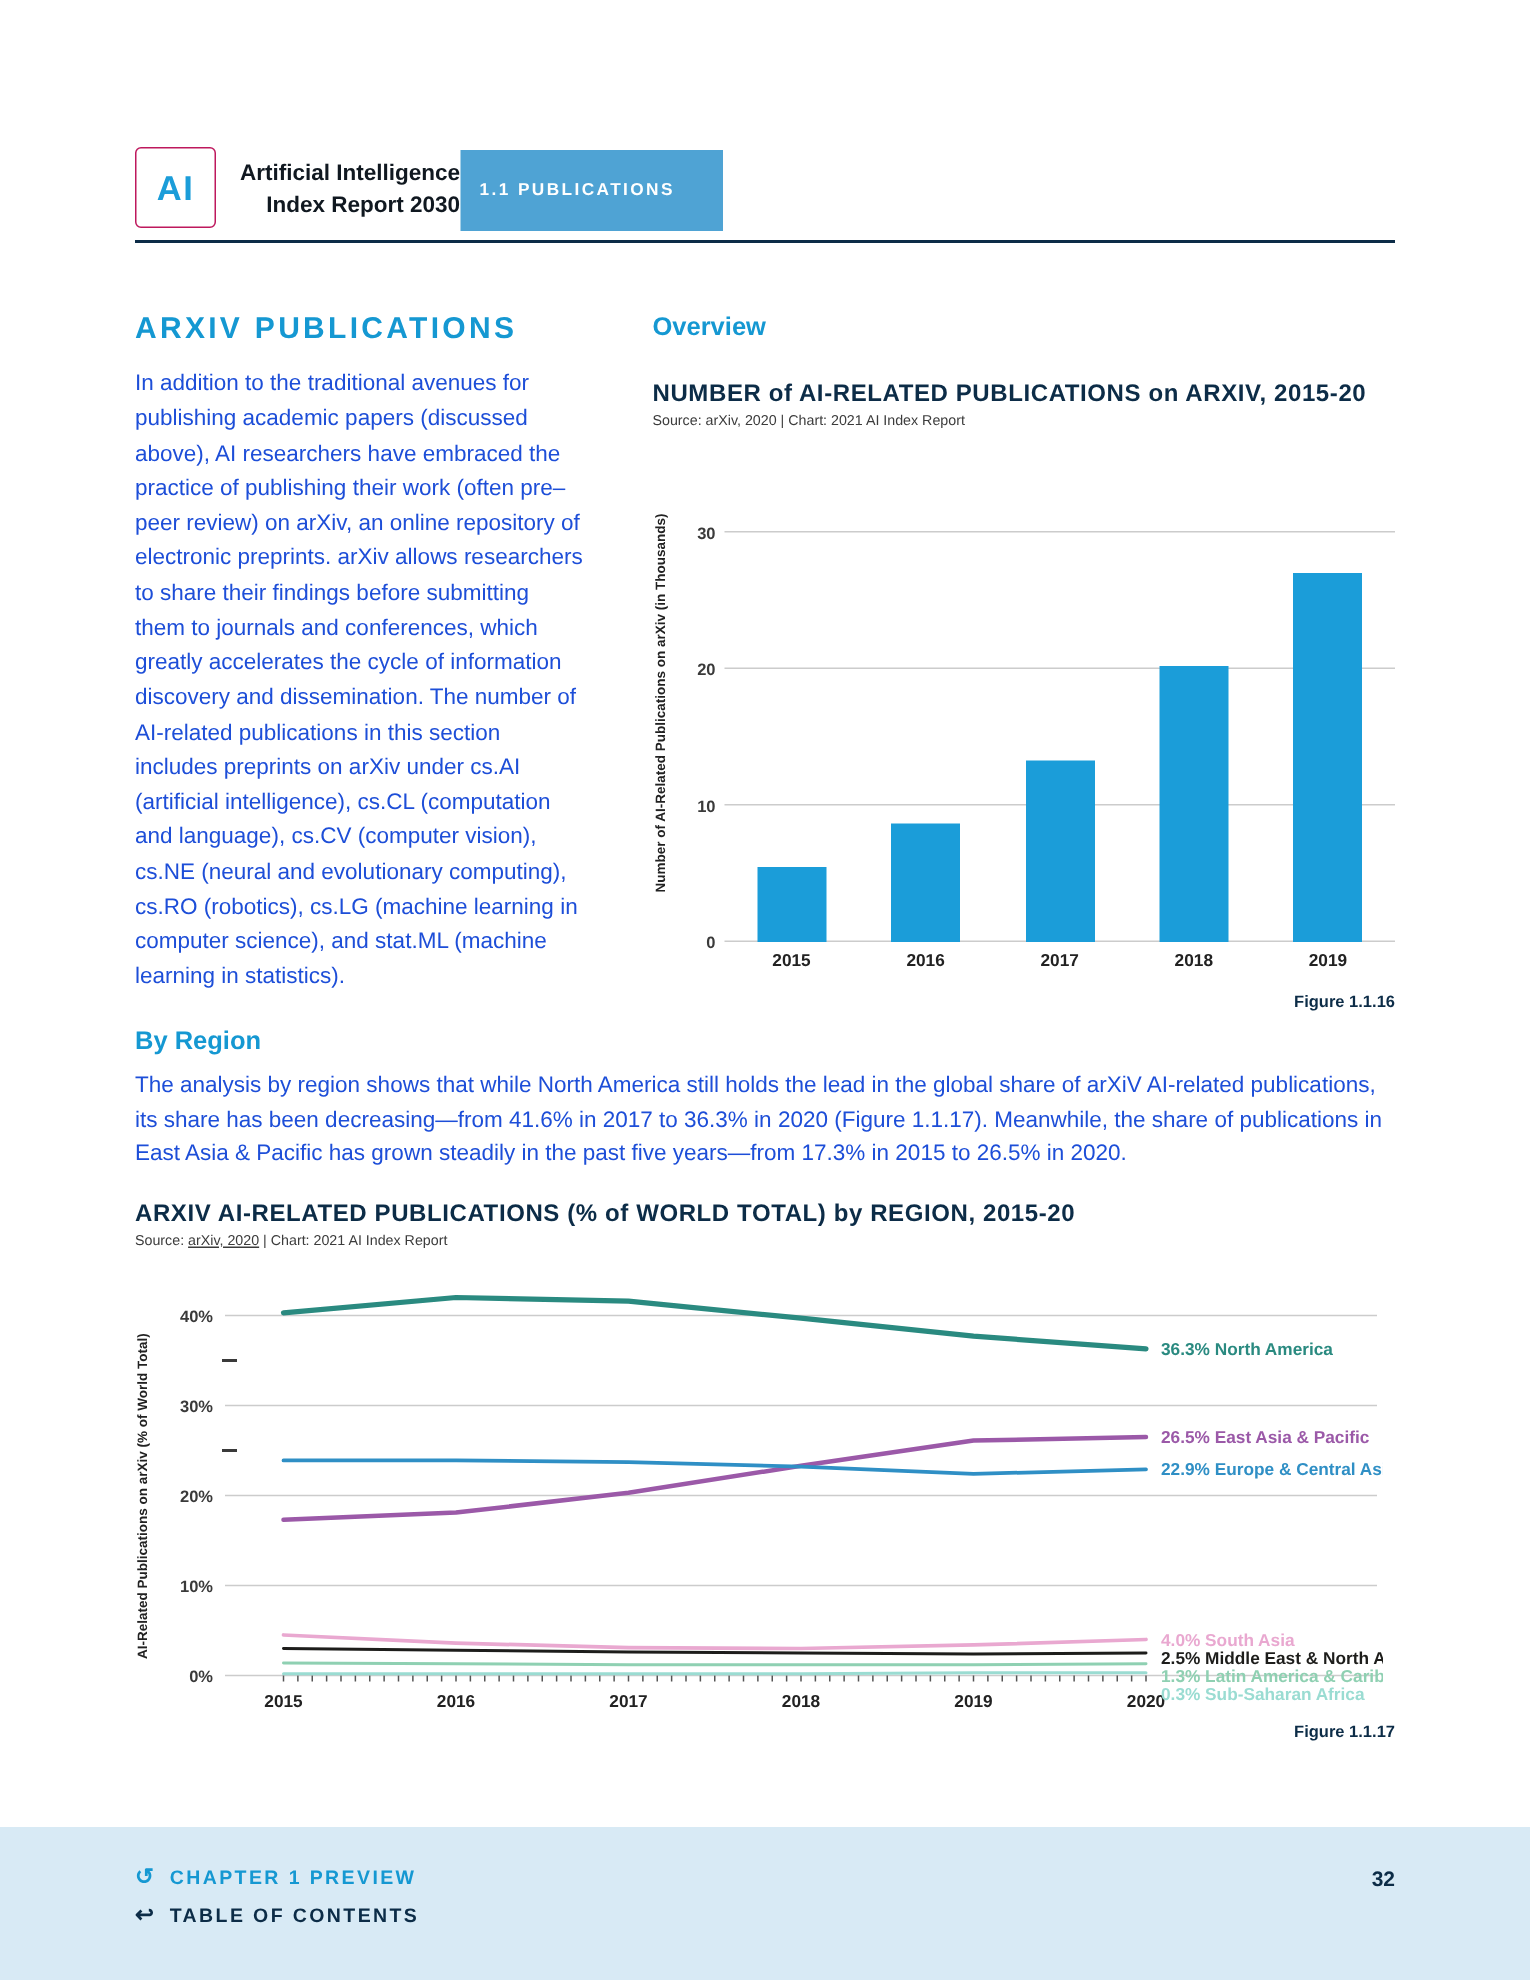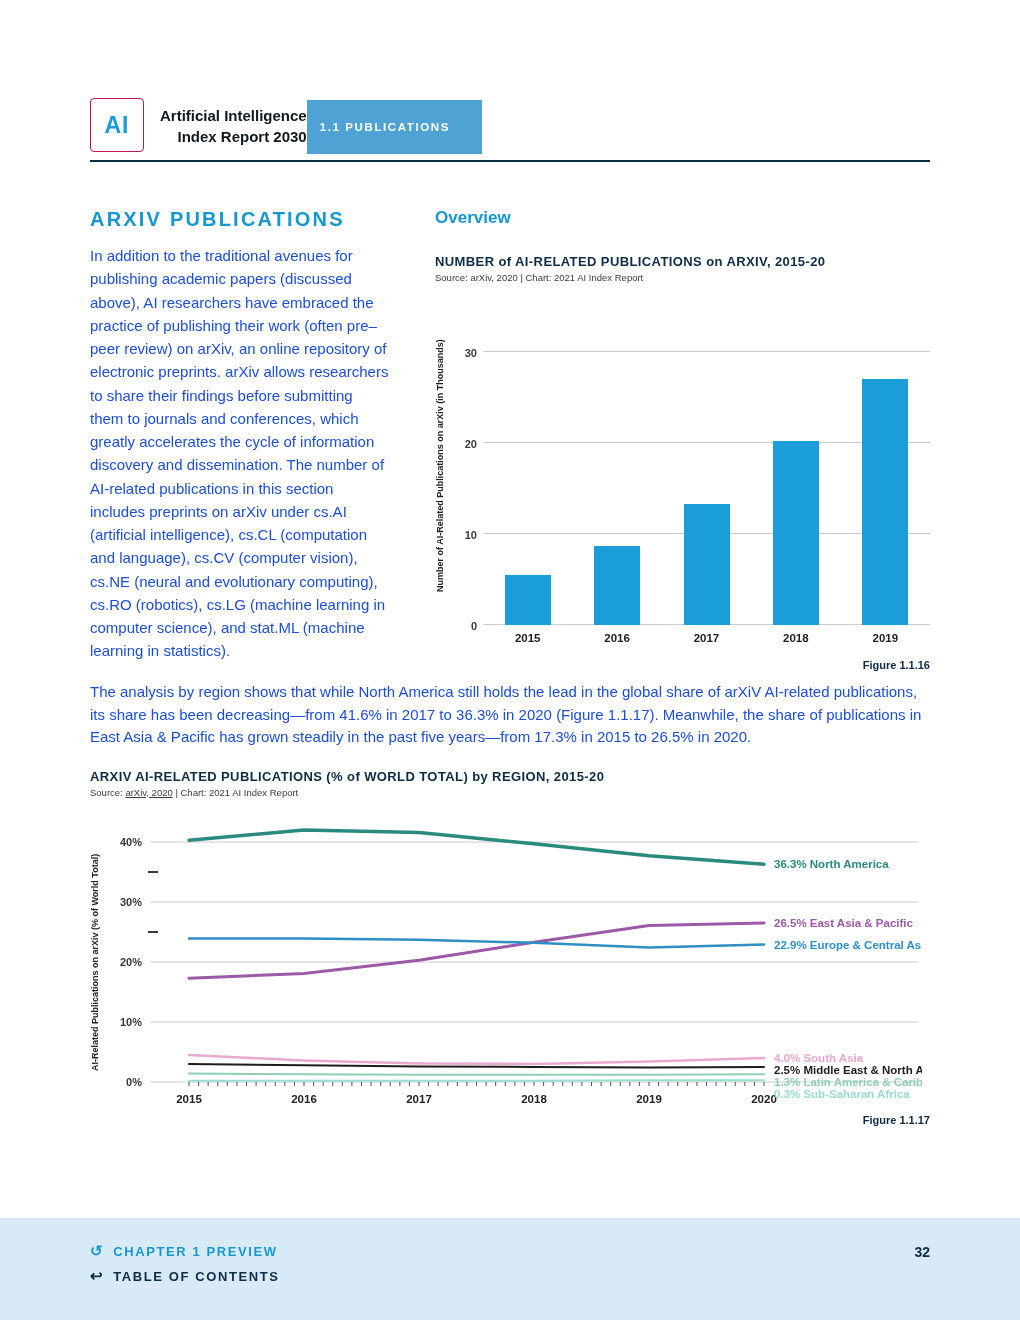--- a/index.html
+++ b/index.html
@@ -21,21 +21,21 @@
   
   .content { padding:0 90px; }
   .two-col { display:flex; gap:45px; margin-top:46px; }
   .left-col { width:300px; flex:0 0 300px; }
   .right-col { flex:1; min-width:0; }
   h2.sec { color:#1598d2; font-size:20px; font-weight:bold; letter-spacing:2.2px; margin-bottom:13px; }
   h3.sub { color:#1598d2; font-size:17px; font-weight:bold; margin-bottom:9px; }
   .body-text { font-size:15px; line-height:1.55; color:#1d4ed8; }
 
   
-  .chart-title { font-size:13px; font-weight:bold; color:#0c2c47; letter-spacing:.4px; }
+  .chart-title { font-size:16px; font-weight:bold; color:#0c2c47; letter-spacing:.4px; }
   .chart-source { font-size:9.5px; color:#3c3c3c; margin-top:3px; }
   .underline { text-decoration:underline; }
   .figure-label { text-align:right; font-size:11px; font-weight:bold; color:#0c2c47; }
 
   
   .chart1 { margin-top:26px; }
   .chart1-body { display:flex; margin-top:24px; }
   .ylabel-rot { writing-mode:vertical-rl; transform:rotate(180deg); font-size:9px; font-weight:bold; color:#222;
                 text-align:center; flex:0 0 16px; }
   .ylabel-rot.c1 { height:318px; }
@@ -128,20 +128,21 @@
                   <div class="xlabel" style="left: 357.6px; width: 89.4px;">2019</div>
                 </div>
             </div>
           </div>
           <div class="figure-label">Figure 1.1.16</div>
         </div>
       </section>
     </div>
 
     <section class="region-section">
+      <h3 class="sub">By Region</h3>
       <p class="body-text">The analysis by region shows that while North America still holds the lead in the global share of arXiV AI-related publications, its share has been decreasing—from 41.6% in 2017 to 36.3% in 2020 (Figure 1.1.17). Meanwhile, the share of publications in East Asia &amp; Pacific has grown steadily in the past five years—from 17.3% in 2015 to 26.5% in 2020.</p>
     </section>
 
     <div class="chart2">
       <div class="chart-title">ARXIV AI-RELATED PUBLICATIONS (% of WORLD TOTAL) by REGION, 2015-20</div>
       <div class="chart-source"><span>Source: </span><span class="underline">arXiv, 2020</span><span> | Chart: 2021 AI Index Report</span></div>
       <div class="chart2-body">
         <div class="ylabel-rot c2">AI-Related Publications on arXiv (% of World Total)</div>
         <svg id="line-svg" width="816" height="302" viewBox="0 0 816 302">
             <line x1="44" y1="270" x2="812" y2="270" stroke="#cccccc" stroke-width="1"></line>

